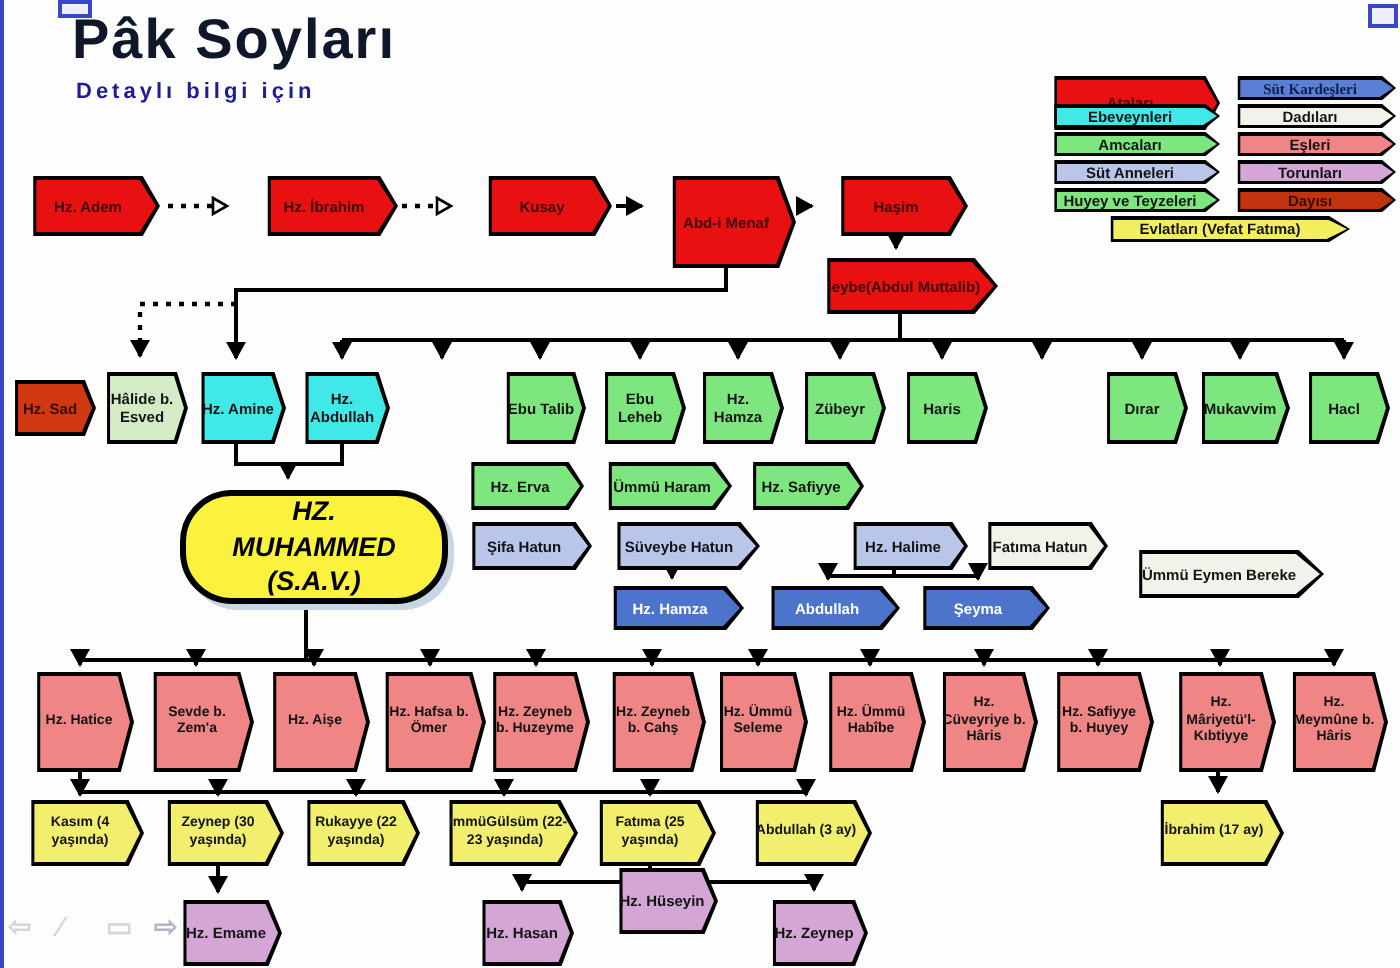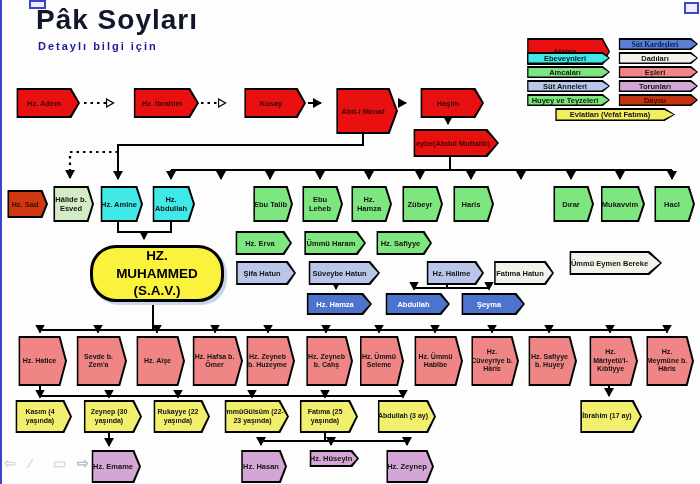--- a/index.html
+++ b/index.html
@@ -233,21 +233,21 @@
   <div class="hex" style="left:595px;top:186px;width:50px;height:36px;--c:#7ee67e">
       <i class="fill"></i>
       <span class="lbl">Mukavvim</span>
     </div>
   <div class="hex" style="left:649px;top:186px;width:46px;height:36px;--c:#7ee67e">
       <i class="fill"></i>
       <span class="lbl">Hacl</span>
     </div>
 
   <div class="stadium" style="left:90px;top:245px;width:128px;height:51px;">
-      <span class="lbl" style="padding:0 24px;">HZ. MUHAMMED (S.A.V.)</span>
+      <span class="lbl" style="padding:0 24px;font-style:italic;">HZ. MUHAMMED (S.A.V.)</span>
     </div>
 
   <div class="hex" style="left:228px;top:231px;width:64px;height:24px;--c:#7ee67e">
       <i class="fill"></i>
       <span class="lbl">Hz. Erva</span>
     </div>
   <div class="hex" style="left:296px;top:231px;width:70px;height:24px;--c:#7ee67e">
       <i class="fill"></i>
       <span class="lbl">Ümmü Haram</span>
     </div>
@@ -265,21 +265,21 @@
       <span class="lbl">Süveybe Hatun</span>
     </div>
   <div class="hex" style="left:419px;top:261px;width:65px;height:24px;--c:#b9c6ea">
       <i class="fill"></i>
       <span class="lbl">Hz. Halime</span>
     </div>
   <div class="hex" style="left:486px;top:261px;width:68px;height:24px;--c:#f2f2ea">
       <i class="fill"></i>
       <span class="lbl">Fatıma Hatun</span>
     </div>
-  <div class="hex" style="left:557px;top:251px;width:105px;height:24px;--c:#f2f2ea">
+  <div class="hex" style="left:557px;top:275px;width:105px;height:24px;--c:#f2f2ea">
       <i class="fill"></i>
       <span class="lbl">Ümmü Eymen Bereke</span>
     </div>
 
   <div class="hex tw" style="left:298px;top:293px;width:74px;height:22px;--c:#4d74cc">
       <i class="fill"></i>
       <span class="lbl">Hz. Hamza</span>
     </div>
   <div class="hex tw" style="left:377px;top:293px;width:73px;height:22px;--c:#4d74cc">
       <i class="fill"></i>
@@ -369,21 +369,21 @@
     </div>
 
   <div class="hex" style="left:85px;top:450px;width:56px;height:33px;--c:#d4a6d6">
       <i class="fill"></i>
       <span class="lbl">Hz. Emame</span>
     </div>
   <div class="hex" style="left:235px;top:450px;width:52px;height:33px;--c:#d4a6d6">
       <i class="fill"></i>
       <span class="lbl">Hz. Hasan</span>
     </div>
-  <div class="hex" style="left:303px;top:450px;width:56px;height:17px;--c:#d4a6d6">
+  <div class="hex" style="left:303px;top:434px;width:56px;height:33px;--c:#d4a6d6">
       <i class="fill"></i>
       <span class="lbl">Hz. Hüseyin</span>
     </div>
   <div class="hex" style="left:380px;top:450px;width:54px;height:33px;--c:#d4a6d6">
       <i class="fill"></i>
       <span class="lbl">Hz. Zeynep</span>
     </div>
 
   <span class="ctrl" style="left:4px;top:455px;">⇦</span>
   <span class="ctrl" style="left:29px;top:455px;">∕</span>

